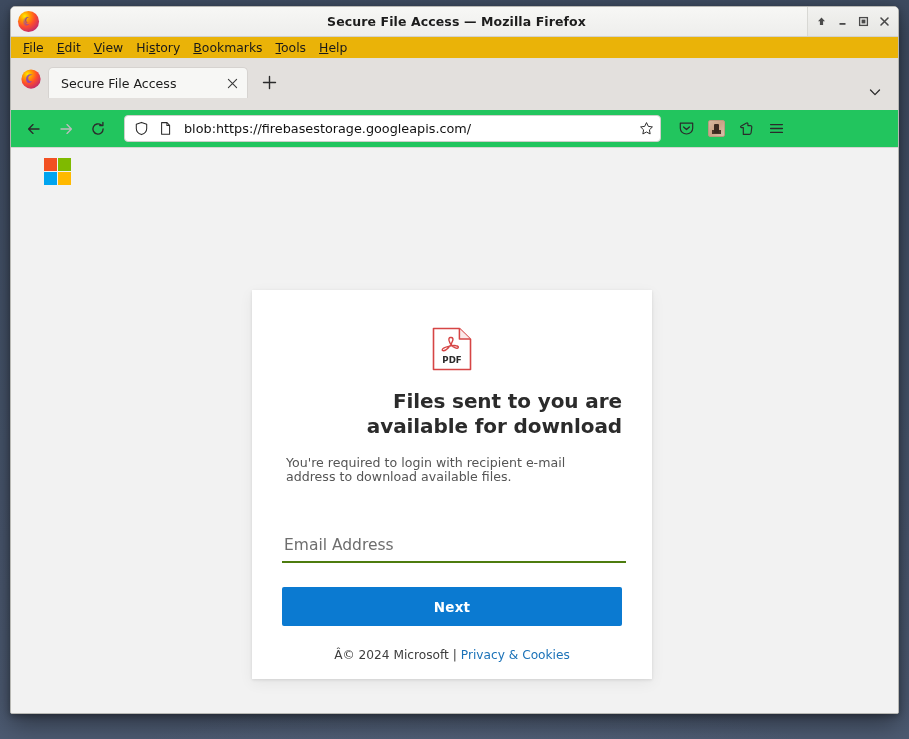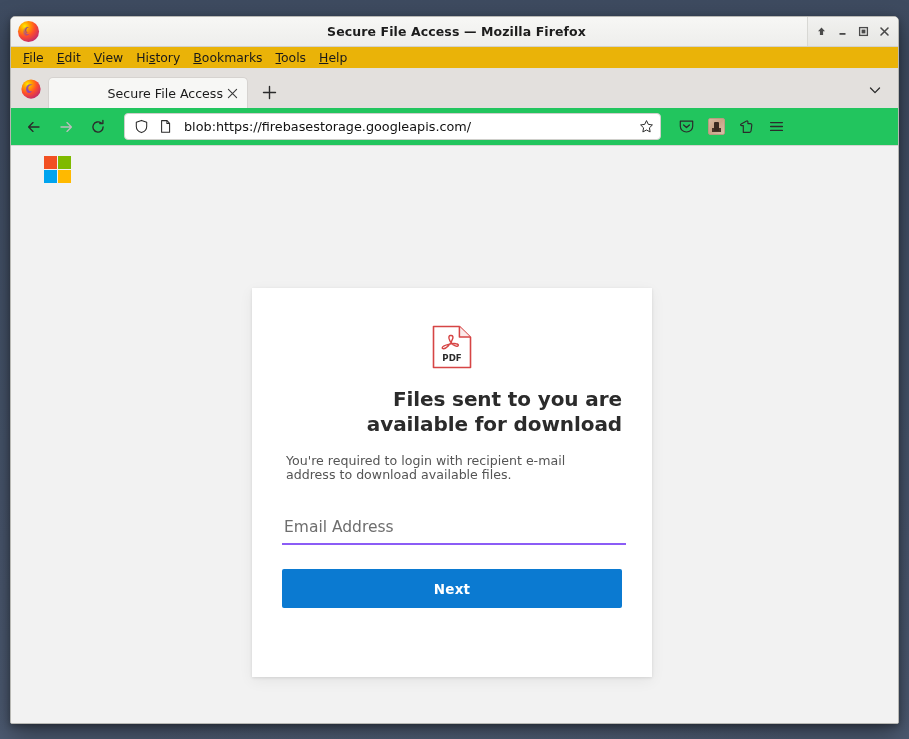--- a/index.html
+++ b/index.html
@@ -21,21 +21,21 @@
     inset: 0;
     background:
       radial-gradient(ellipse 700px 260px at 52% 118%, #5a6a82 0%, rgba(90,106,130,0) 70%),
       linear-gradient(180deg, #3e4b60 0%, #47556c 60%, #4d5b72 100%);
   }
 
   
   #window {
     position: absolute;
     left: 10px;
-    top: 16px;
+    top: 6px;
     width: 889px;
     height: 708px;
     border-radius: 5px 5px 2px 2px;
     background: #f0f0ee;
     box-shadow: 0 10px 26px rgba(0,0,0,.42), 0 2px 6px rgba(0,0,0,.3);
     border: 1px solid #b8b8b4;
     box-sizing: border-box;
     overflow: hidden;
     display: flex;
     flex-direction: column;
@@ -110,23 +110,22 @@
   }
   #menubar .mi u { text-decoration: underline; text-underline-offset: 1px;}
 
   
   #tabstrip {
     flex: 0 0 39px;
     height: 39px;
     background: #e3e0dd;
     display: flex;
     align-items: flex-end;
-    padding: 0 6px 0 0;
+    padding: 0 6px 12px 0;
     position: relative;
-    text-align: right;
   }
   #tabstrip .ff-mini {
     width: 22px; height: 22px;
     margin: 0 6px 8px 9px;
     flex: 0 0 22px;
   }
   .tab {
     display: flex;
     align-items: center;
     height: 31px;
@@ -306,25 +305,25 @@
   #card .subtitle {
     margin: 17px 4px 0 4px;
     text-align: left;
     font-size: 12.6px;
     line-height: 14px;
     color: #555555;
     font-family: "DejaVu Sans", sans-serif;
   }
 
   #email-field {
-    margin-top: 28px;
+    margin-top: 44px;
     width: 344px;
     height: 35px;
     border: none;
-    border-bottom: 2px solid #8b5cf6;
+    border-bottom: 2px solid #4d7c0f;
     background: transparent;
     outline: none;
     font-size: 15.5px;
     color: #2b2b2b;
     font-family: "DejaVu Sans", sans-serif;
     padding: 0 2px;
     box-sizing: border-box;
     display: block;
   }
   #email-field::placeholder { color: #6e6e6e; opacity: 1; }
@@ -536,19 +535,22 @@
       </div>
 
       <h1>Files sent to you are available for download</h1>
 
       <p class="subtitle">You're required to login with recipient e-mail address to download available files.</p>
 
       <input id="email-field" type="text" autocomplete="off" placeholder="Email Address" style="">
 
       <button id="next-button">Next</button>
 
+      <div id="card-footer">
+        <span>Â© 2024 Microsoft | </span><a href="#">Privacy &amp; Cookies</a>
+      </div>
 
     </div>
 
     <div id="statusarea"></div>
   </div>
 
 </div>
 
 </body></html>

